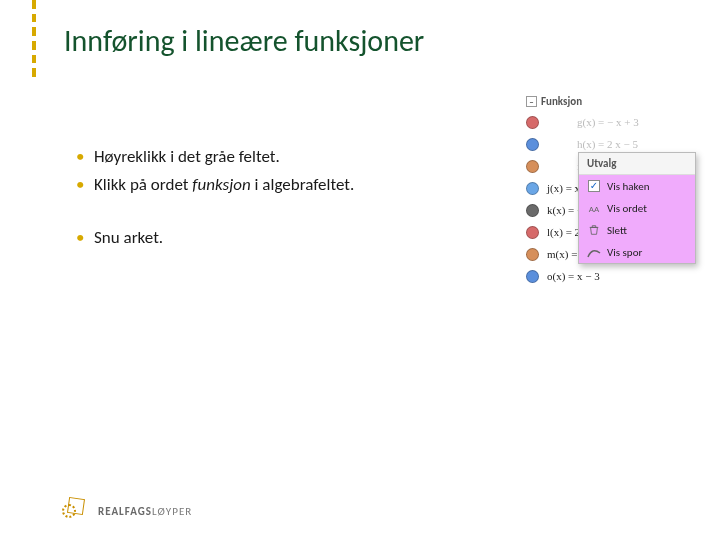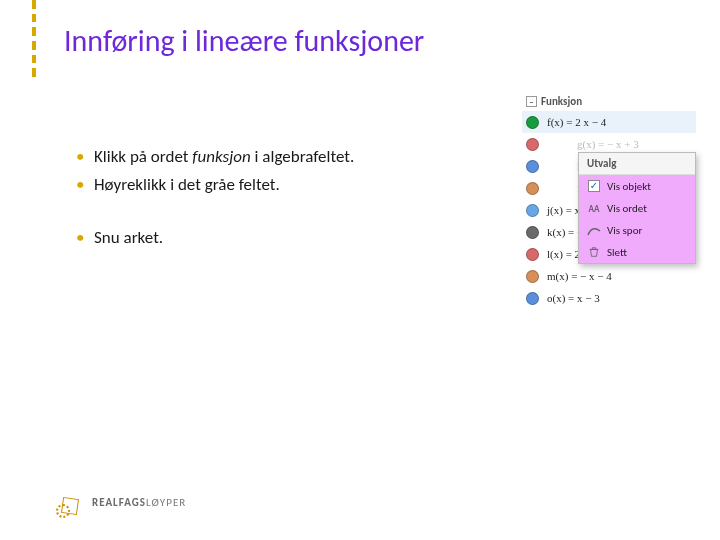--- a/index.html
+++ b/index.html
@@ -8,21 +8,21 @@
     font-family: "Calibri", "Segoe UI", Arial, sans-serif;
     background: #fff; position: relative; overflow: hidden;
   }
   .dash-rail {
     position: absolute; left: 32px; top: 0; height: 82px; width: 4px;
     display: flex; flex-direction: column; justify-content: flex-start;
   }
   .dash-rail span { width: 4px; height: 10px; margin-bottom: 5px; background: #d7a900; }
   .title {
     position: absolute; left: 64px; top: 22px;
-    font-size: 30px; font-weight: 400; color: #6d28d9;
+    font-size: 30px; font-weight: 400; color: #14532d;
   }
   .bullets {
     position: absolute; left: 76px; top: 144px; width: 380px;
     font-size: 17px; color: #1a1a1a; line-height: 1.55;
   }
   .bullets .row { position: relative; padding-left: 18px; margin-bottom: 2px; }
   .bullets .row::before {
     content: "•"; position: absolute; left: 0; top: 0; color: #d7a900;
   }
   .bullets .gap { height: 24px; }
@@ -64,21 +64,21 @@
   }
   .menu-item { display: flex; align-items: center; padding: 4px 8px; gap: 6px; }
   .menu-icon { width: 14px; height: 14px; flex: none; display: flex; align-items: center; justify-content: center; }
   .chk {
     width: 12px; height: 12px; border: 1px solid #888; background: #fff;
     font-size: 10px; line-height: 10px; text-align: center; color: #1464c8;
   }
 
   
   .footer {
-    position: absolute; left: 56px; bottom: 22px; display: flex; align-items: flex-start; margin-top: 40px;
+    position: absolute; left: 62px; bottom: 22px; display: flex; align-items: flex-end; margin-top: 40px;
   }
   .footer-mark {
     width: 28px; height: 22px; position: relative; margin-right: 8px;
   }
   .footer-mark::before {
     content: ""; position: absolute; left: 6px; top: 2px; width: 14px; height: 14px;
     border: 1px solid #c98f00; transform: rotate(8deg);
   }
   .footer-mark::after {
     content: ""; position: absolute; left: 0; top: 8px; width: 10px; height: 10px;
@@ -97,38 +97,34 @@
     <span></span>
     <span></span>
     <span></span>
     <span></span>
     <span></span>
 </div>
 
 <h1 class="title">Innføring i lineære funksjoner</h1>
 
 <div class="bullets">
+  <div class="row"><span>Høyreklikk i det gråe feltet.</span></div>
   <div class="row">
     <span>Klikk på ordet </span><span class="italic">funksjon</span><span> i algebrafeltet.</span>
   </div>
-  <div class="row"><span>Høyreklikk i det gråe feltet.</span></div>
   <div class="gap"></div>
   <div class="row"><span>Snu arket.</span></div>
 </div>
 
 <div class="panel">
   <div class="panel-header">
     <div class="toggle">–</div>
     <span>Funksjon</span>
   </div>
 
-  <div class="fn-row sel">
-    <span class="dot" style="background:#189b3e"></span>
-    <span class="fn-label mj">f(x) = 2 x − 4</span>
-  </div>
   <div class="fn-row dim">
     <span class="dot" style="background:#d66a6a"></span>
     <span class="fn-label mj">g(x) = − x + 3</span>
   </div>
   <div class="fn-row dim">
     <span class="dot" style="background:#5b8fdc"></span>
     <span class="fn-label mj">h(x) = 2 x − 5</span>
   </div>
   <div class="fn-row dim">
     <span class="dot" style="background:#d68f5b"></span>
@@ -154,41 +150,41 @@
     <span class="dot" style="background:#5b8fdc"></span>
     <span class="fn-label mj">o(x) = x − 3</span>
   </div>
 
   <div class="menu">
     <div class="menu-title">Utvalg</div>
     <div class="menu-item">
       <span class="menu-icon">
           <span class="chk">✓</span>
         </span>
-      <span>Vis objekt</span>
+      <span>Vis haken</span>
     </div>
     <div class="menu-item">
-      <span class="menu-icon" style="font-size:9px;color:#666;font-weight:700;">AA</span>
+      <span class="menu-icon" style="font-size:9px;color:#666;font-weight:400;">AA</span>
       <span>Vis ordet</span>
+    </div>
+    <div class="menu-item">
+      <span class="menu-icon">
+        <svg viewBox="0 0 14 14" width="12" height="12">
+            <path d="M3 4h8l-1 8H4z M2 4h10 M5 2h4v2H5z" stroke="#666" stroke-width="1" fill="none"></path>
+          </svg>
+      </span>
+      <span>Slett</span>
     </div>
     <div class="menu-item">
       <span class="menu-icon">
         <svg viewBox="0 0 14 14" width="14" height="14">
             <path d="M1 12 Q5 2 13 8" stroke="#666" stroke-width="1.5" fill="none"></path>
           </svg>
       </span>
       <span>Vis spor</span>
-    </div>
-    <div class="menu-item">
-      <span class="menu-icon">
-        <svg viewBox="0 0 14 14" width="12" height="12">
-            <path d="M3 4h8l-1 8H4z M2 4h10 M5 2h4v2H5z" stroke="#666" stroke-width="1" fill="none"></path>
-          </svg>
-      </span>
-      <span>Slett</span>
     </div>
   </div>
 </div>
 
 <div class="footer">
   <div class="footer-mark"></div>
   <span class="footer-text">
     <b>REALFAGS</b><span>LØYPER</span>
   </span>
 </div>

